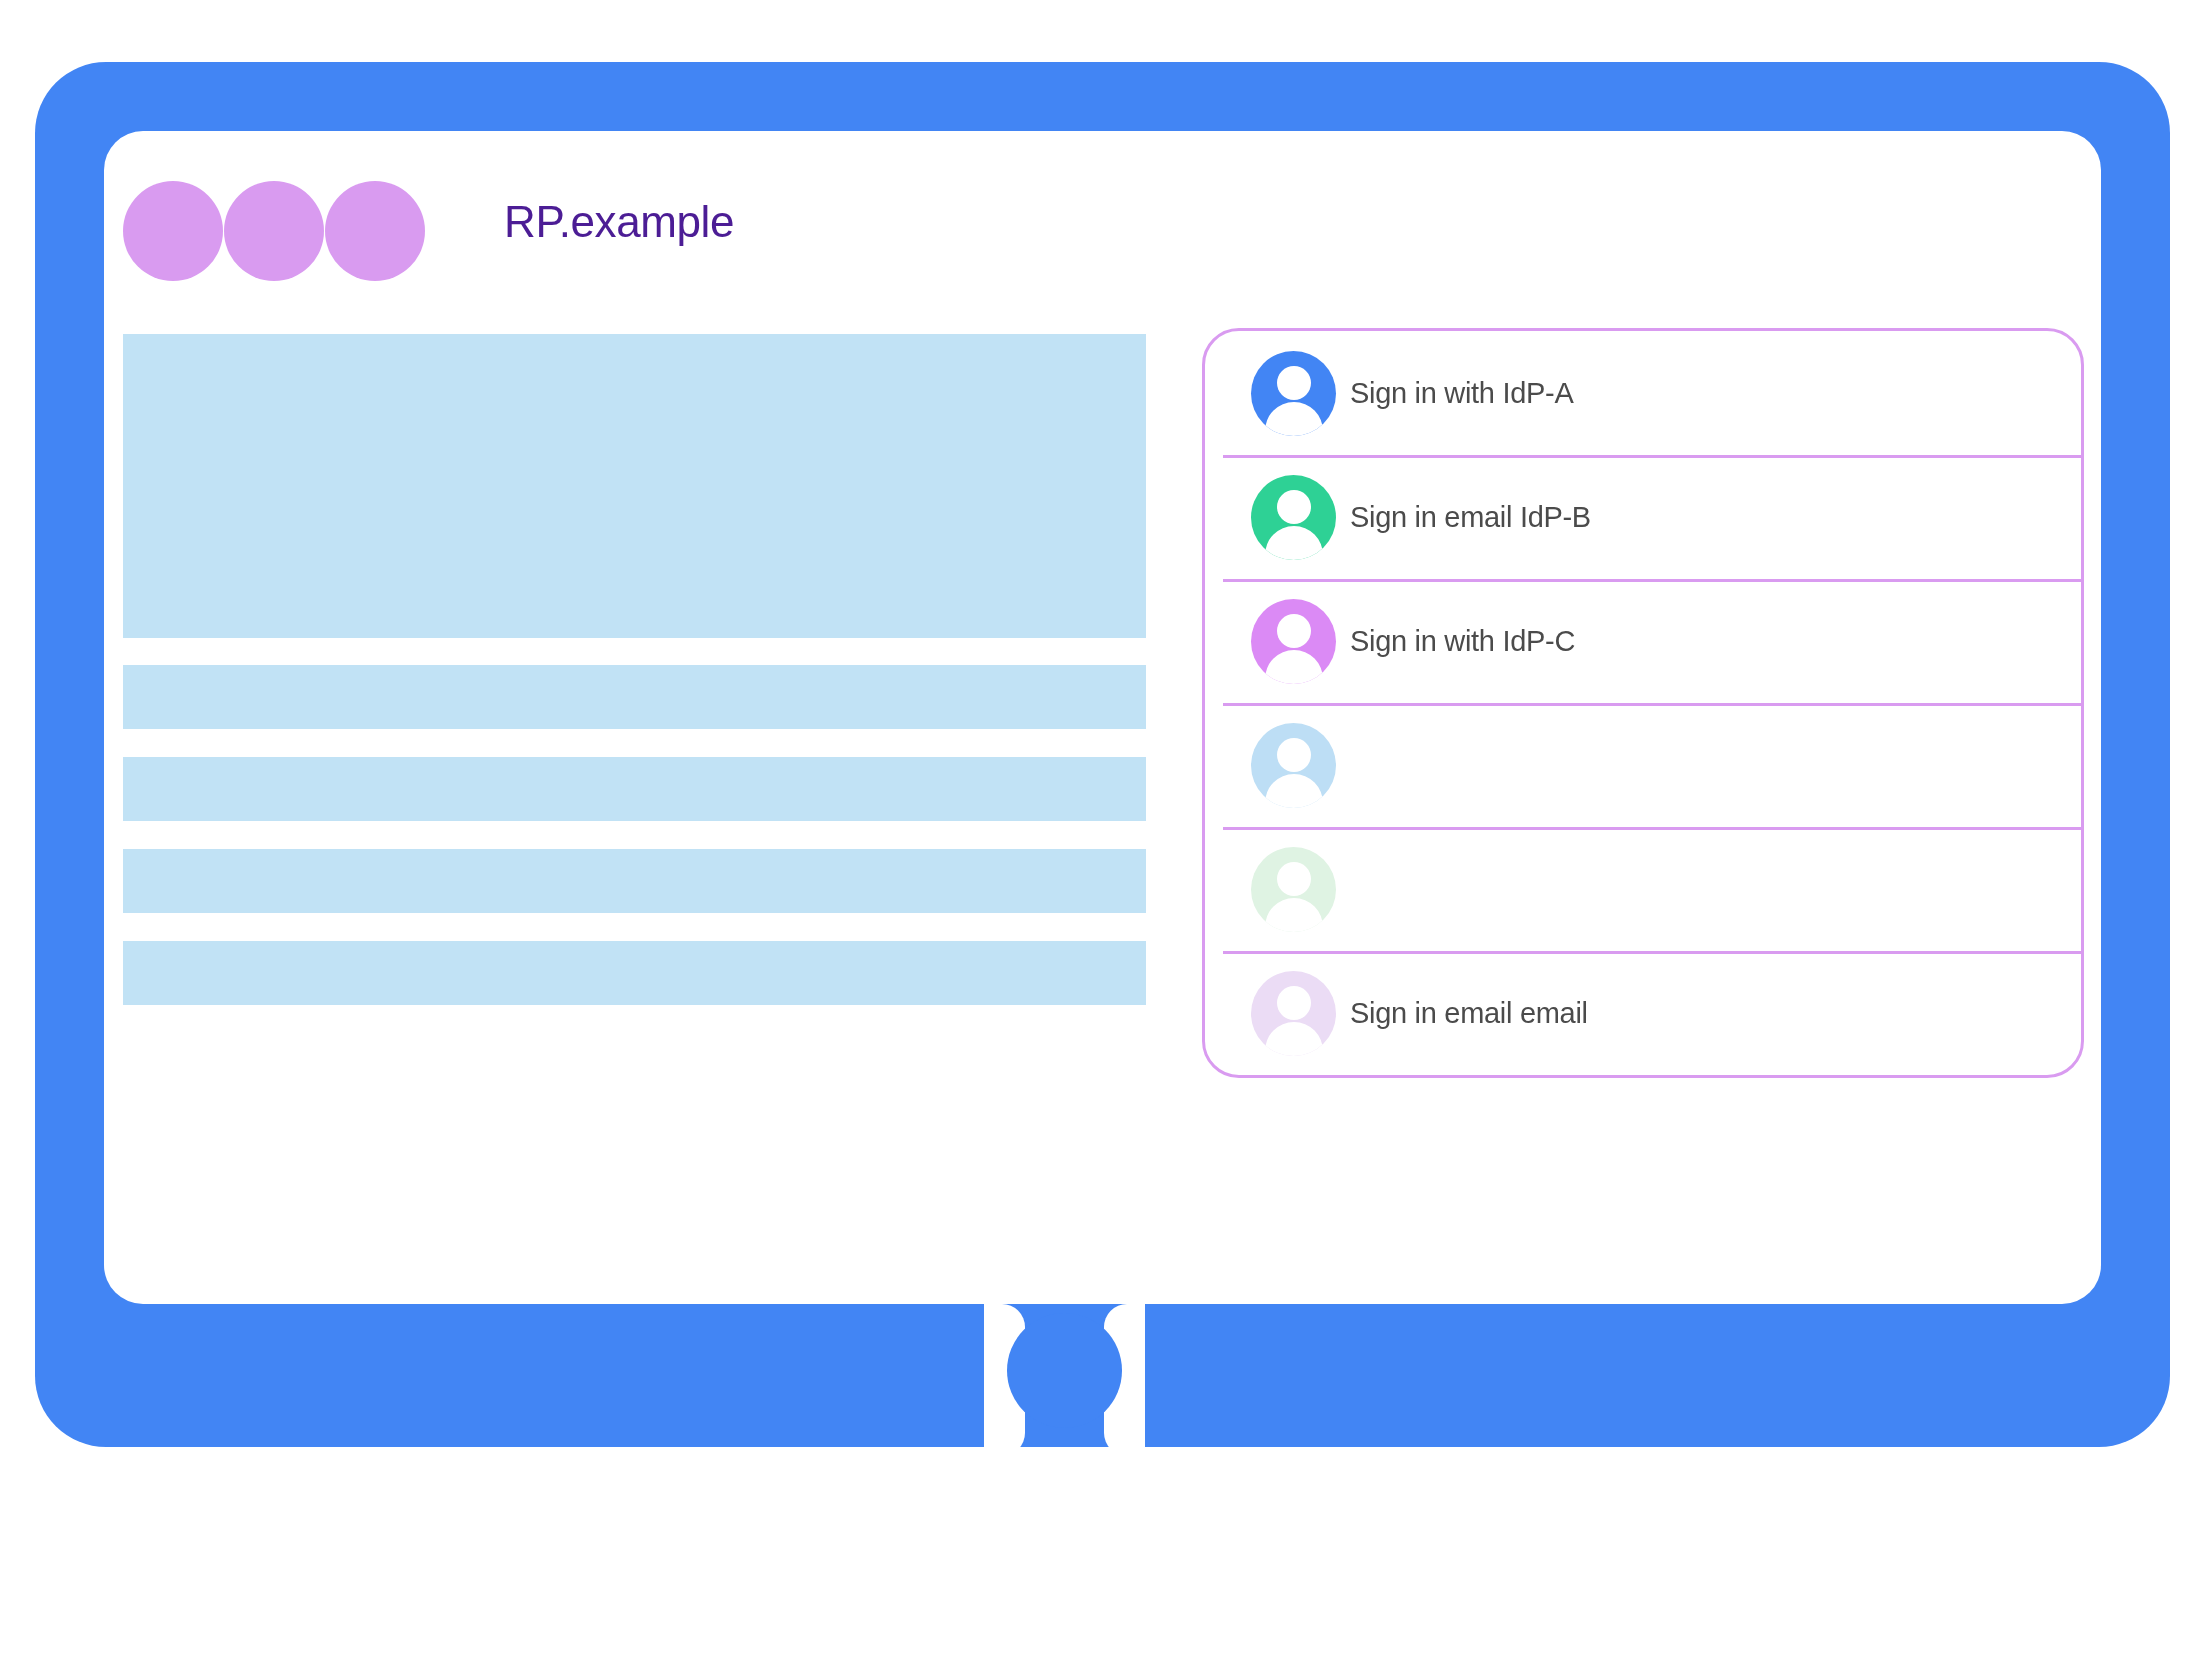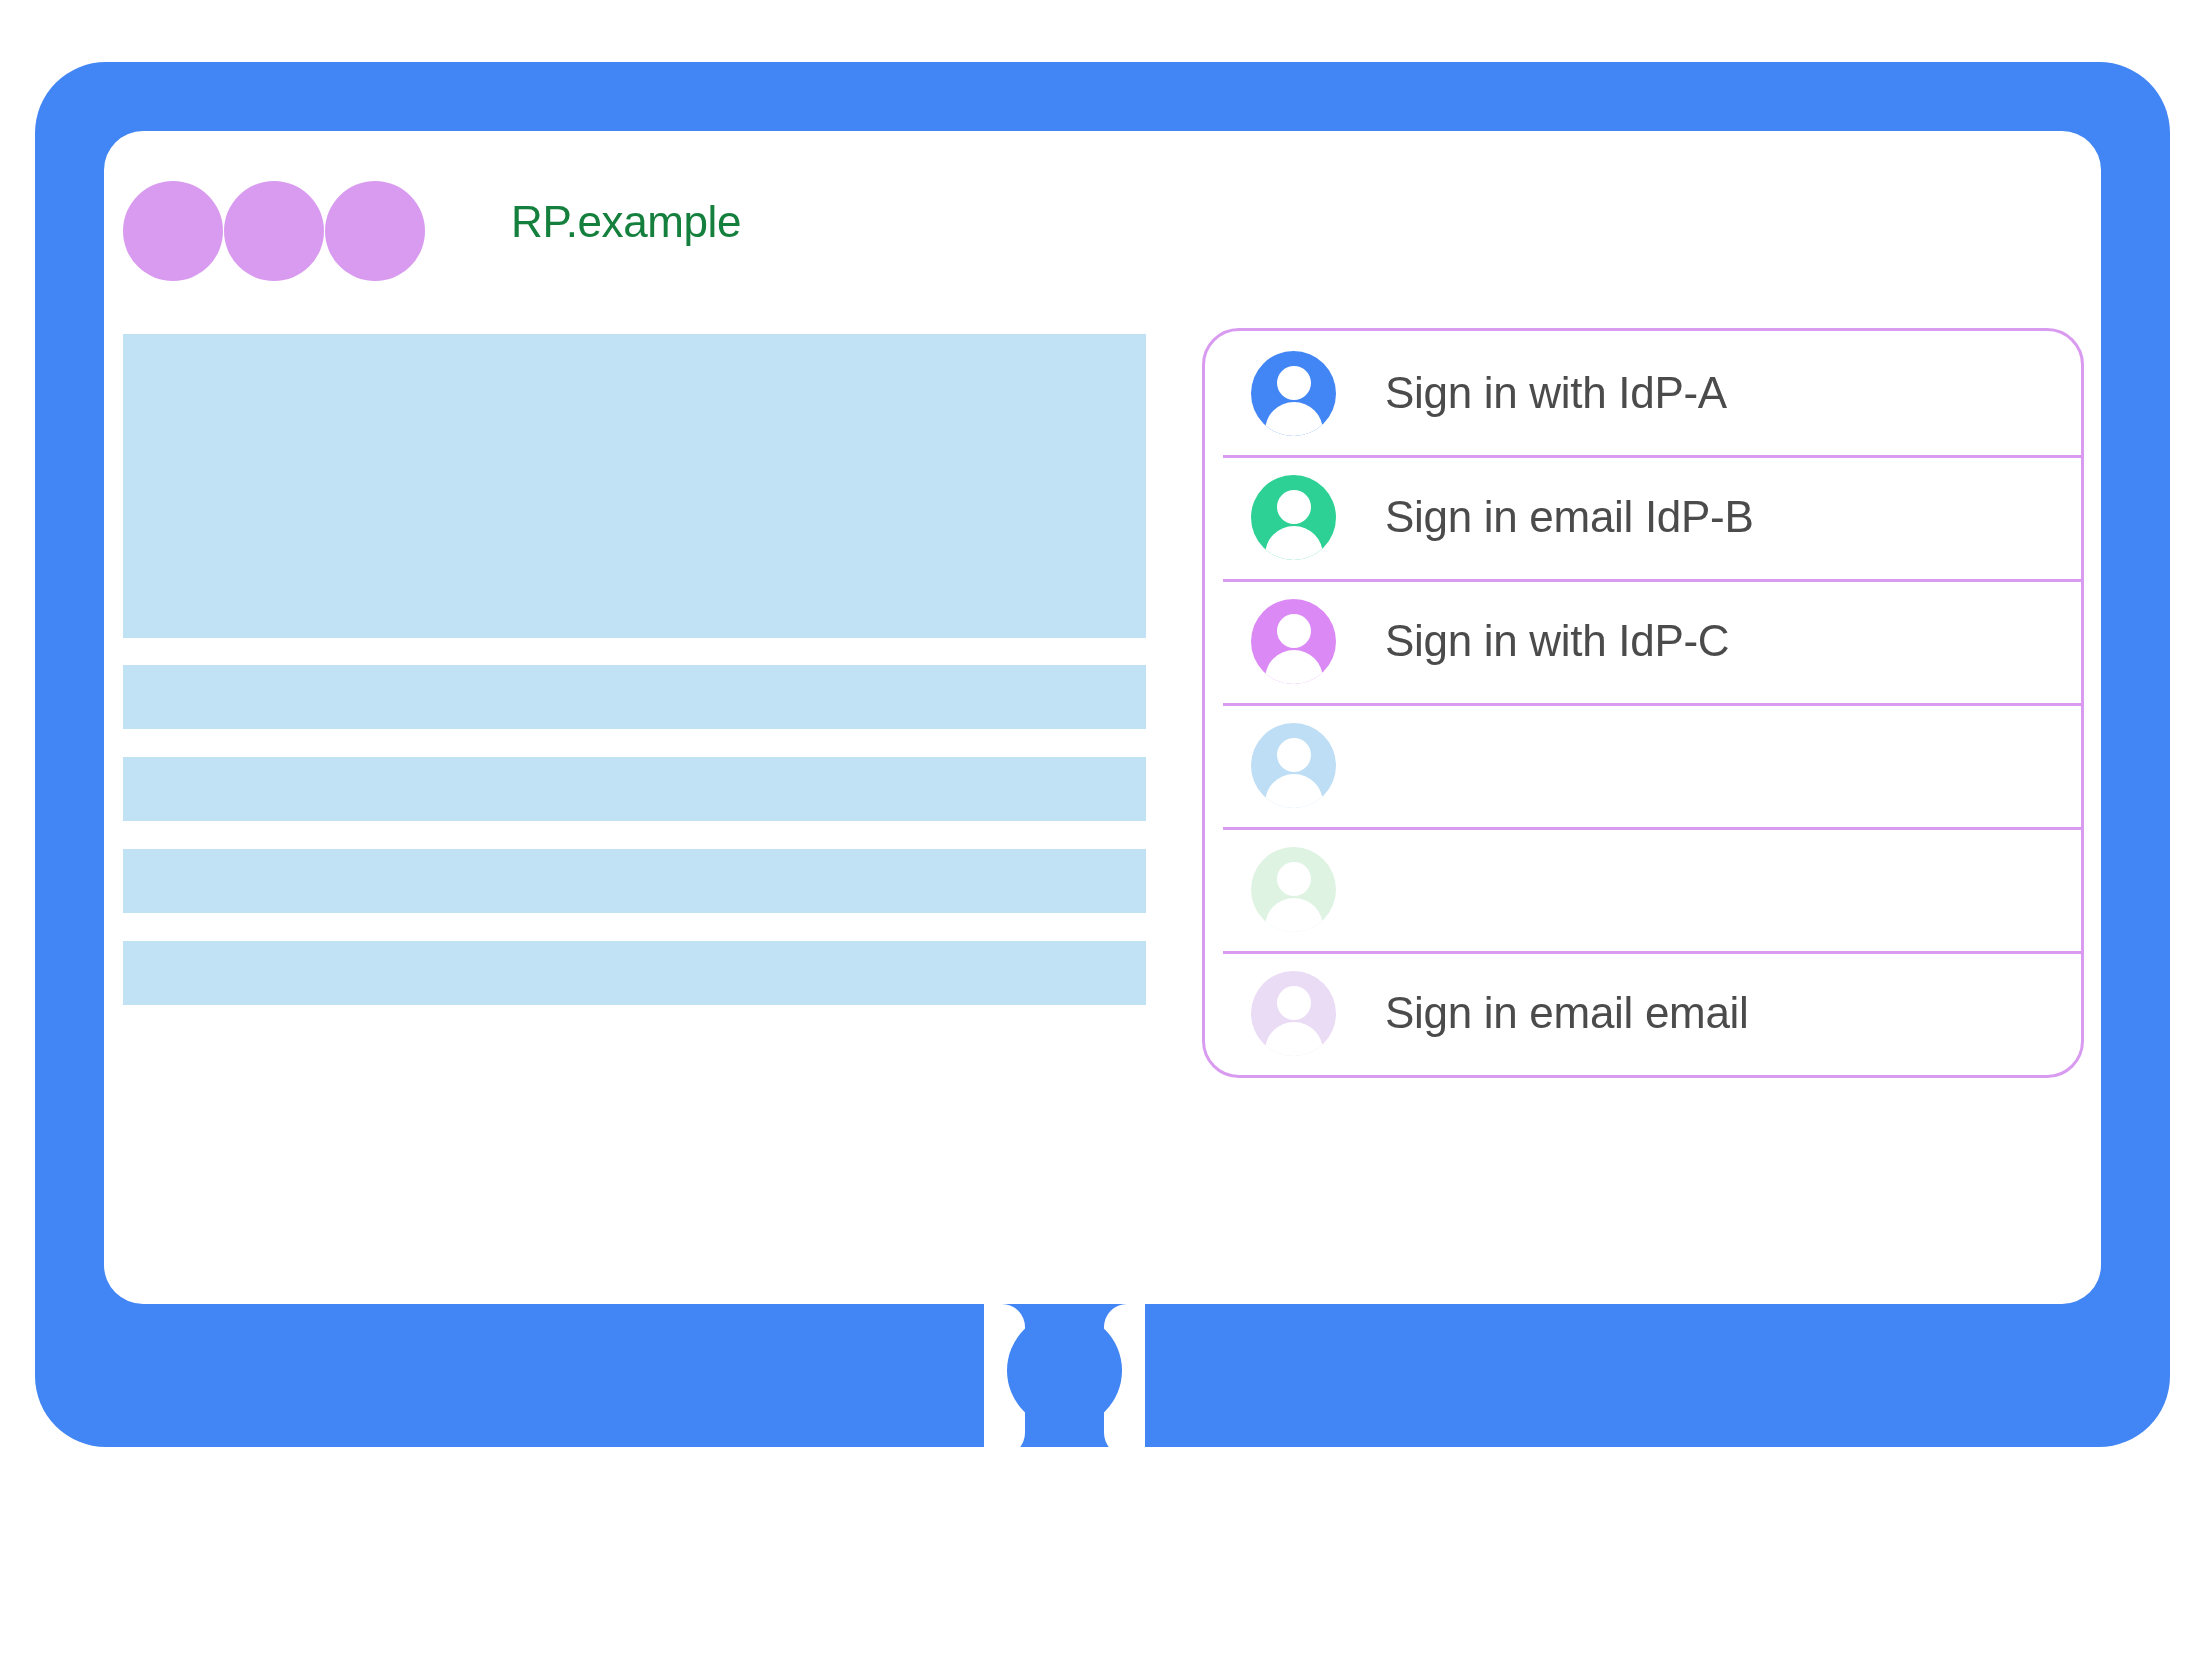--- a/index.html
+++ b/index.html
@@ -81,24 +81,23 @@
     background: #d99bf0;
   }
   .dot.d1 { left: 19.4px; }
   .dot.d2 { left: 120px; }
   .dot.d3 { left: 221px; }
   #page-title {
     position: absolute;
     left: 400px;
     top: 66px;
     font-size: 44px;
-    color: #15803d;
+    color: #4c1d95;
     letter-spacing: -0.4px;
     white-space: nowrap;
-    margin-left: 7px;
   }
 
   
   #content-column {
     position: absolute;
     left: 19.4px;
     top: 203px;
     width: 1023px;
   }
   .placeholder-block {
@@ -160,22 +159,22 @@
     position: absolute;
     left: 50%;
     bottom: -12.4px;
     transform: translateX(-50%);
     width: 58px;
     height: 46px;
     border-radius: 35px 35px 0 0;
     background: #ffffff;
   }
   .account-label {
-    margin-left: 49px;
-    font-size: 44px;
+    margin-left: 14px;
+    font-size: 29px;
     color: #4b4b4b;
     letter-spacing: -0.3px;
     white-space: nowrap;
   }
 </style>
 </head>
 <body>
 
 <div id="device-frame">
 

